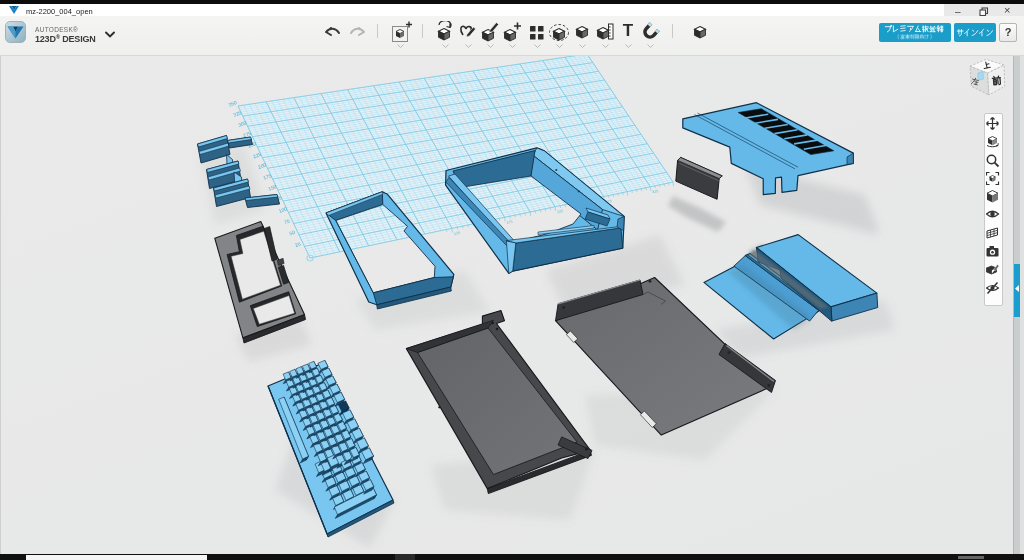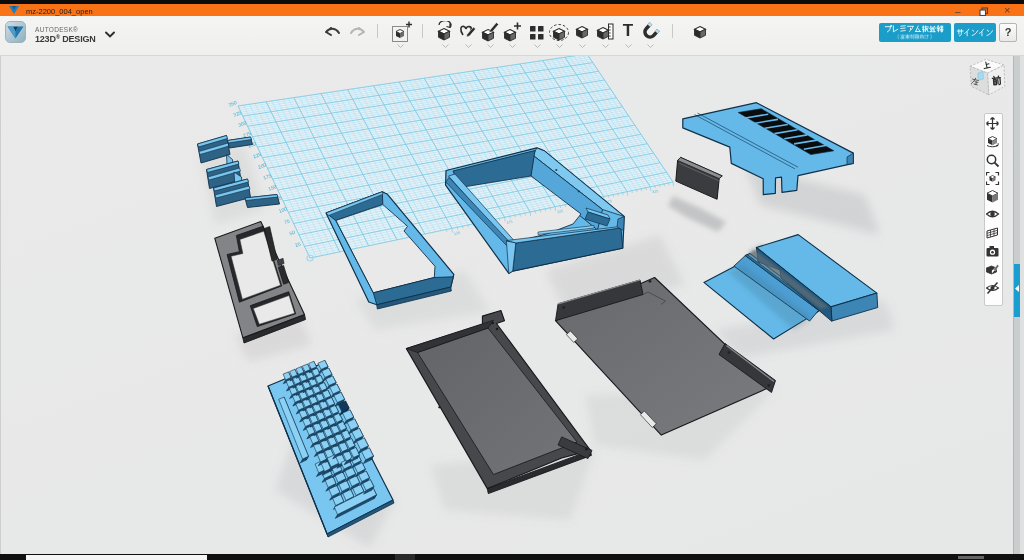--- a/index.html
+++ b/index.html
@@ -1,17 +1,17 @@
 <!DOCTYPE html>
 <html><head><meta charset="utf-8"><style>
 * { margin:0; padding:0; box-sizing:border-box; }
 html,body { width:1024px; height:560px; overflow:hidden; font-family:"Liberation Sans",sans-serif; }
 #root { position:relative; width:1024px; height:560px; background:#e9e9e9; }
 #topstrip { position:absolute; left:0; top:0; width:1024px; height:4px; background:#0c0c0c; }
-#titlebar { position:absolute; left:0; top:4px; width:1024px; height:12px; background:#f97316; }
+#titlebar { position:absolute; left:0; top:4px; width:944px; height:12px; background:#ffffff; }
 #toolbar { position:absolute; left:0; top:16px; width:1024px; height:40px; background:linear-gradient(#f4f4f3,#efefee); border-bottom:1px solid #d8d8d7; }
 #canvas { position:absolute; left:0; top:56px; width:1024px; height:498px; background:linear-gradient(160deg,#eaeaea,#e6e7e7); }
 #taskbar { position:absolute; left:0; top:554px; width:1024px; height:6px; background:#101010; }
 .winbtn { position:absolute; top:2px; color:#444; font-size:10px; }
 </style></head>
 <body>
 <div id="root">
 <div id="canvas"></div>
 <svg width="1024" height="498" viewBox="0 56 1024 498" style="position:absolute;left:0;top:56px">
 <defs>

